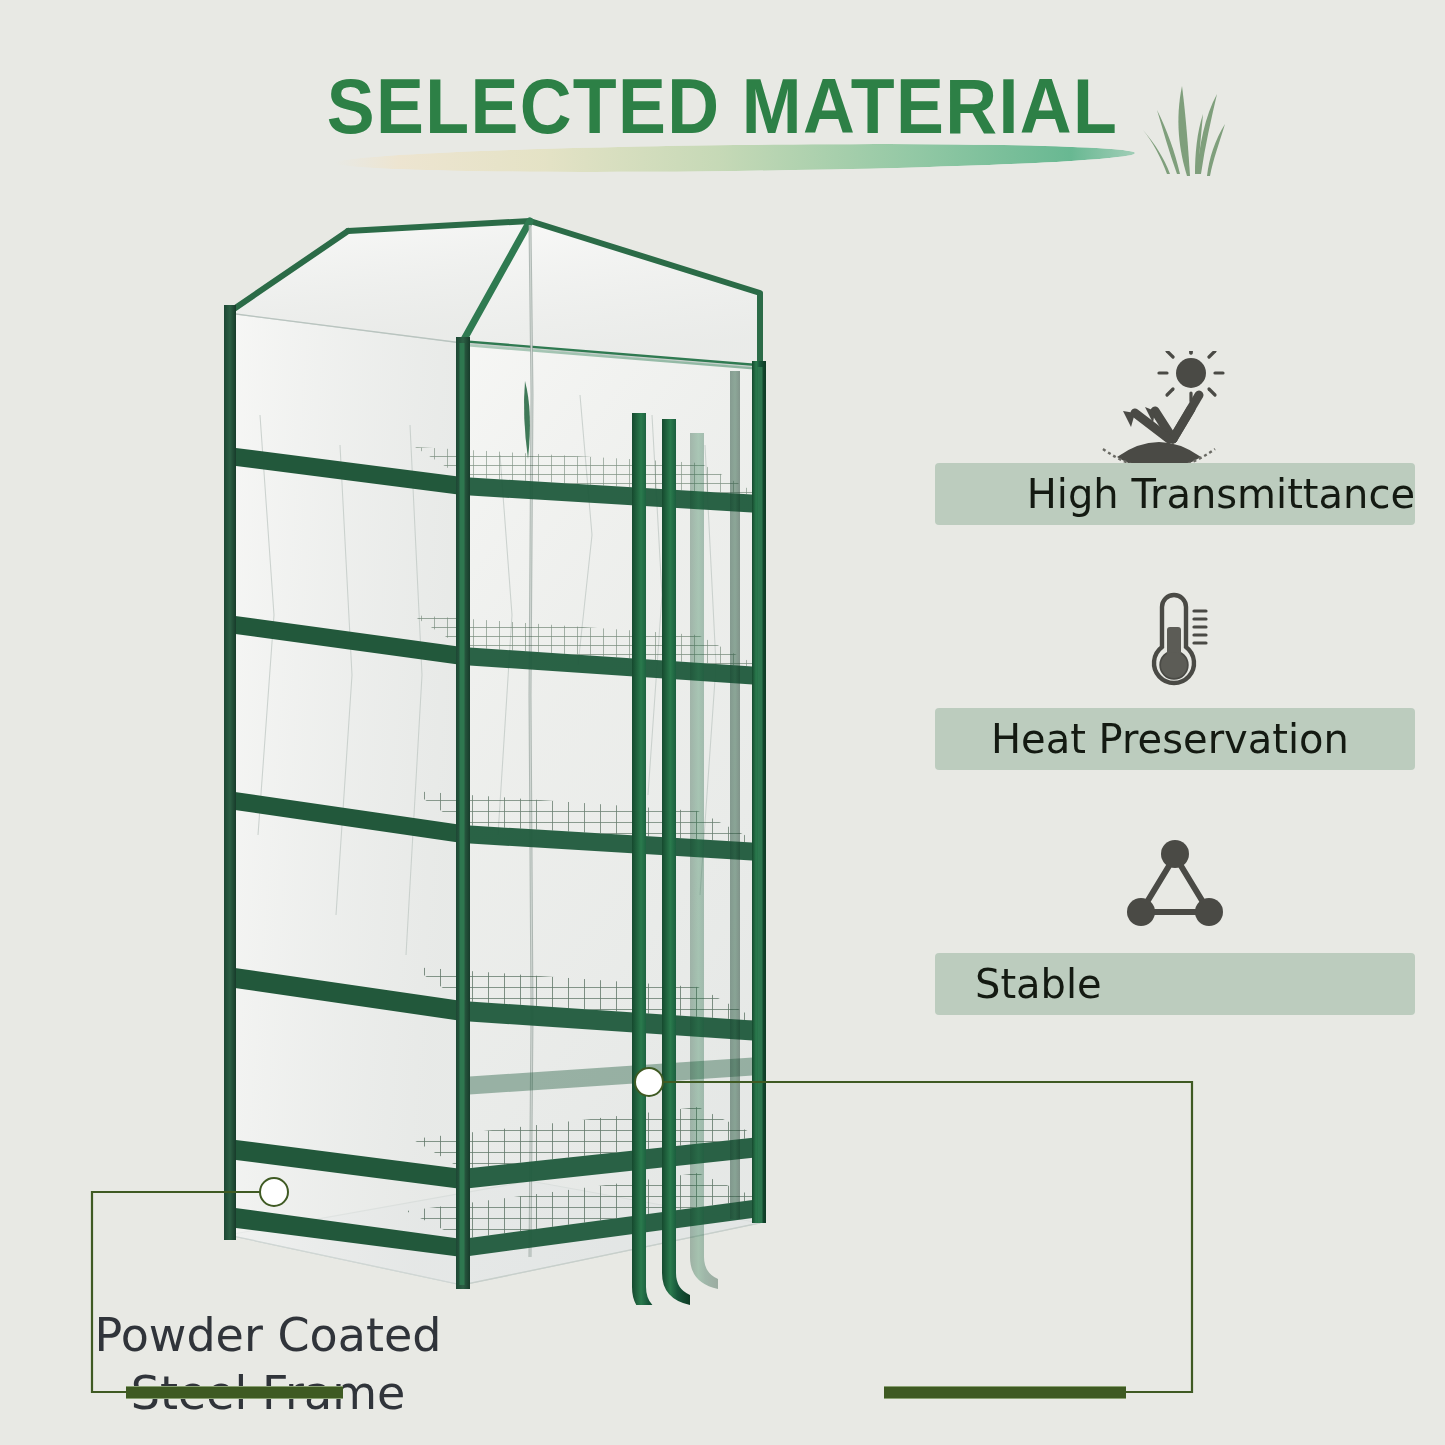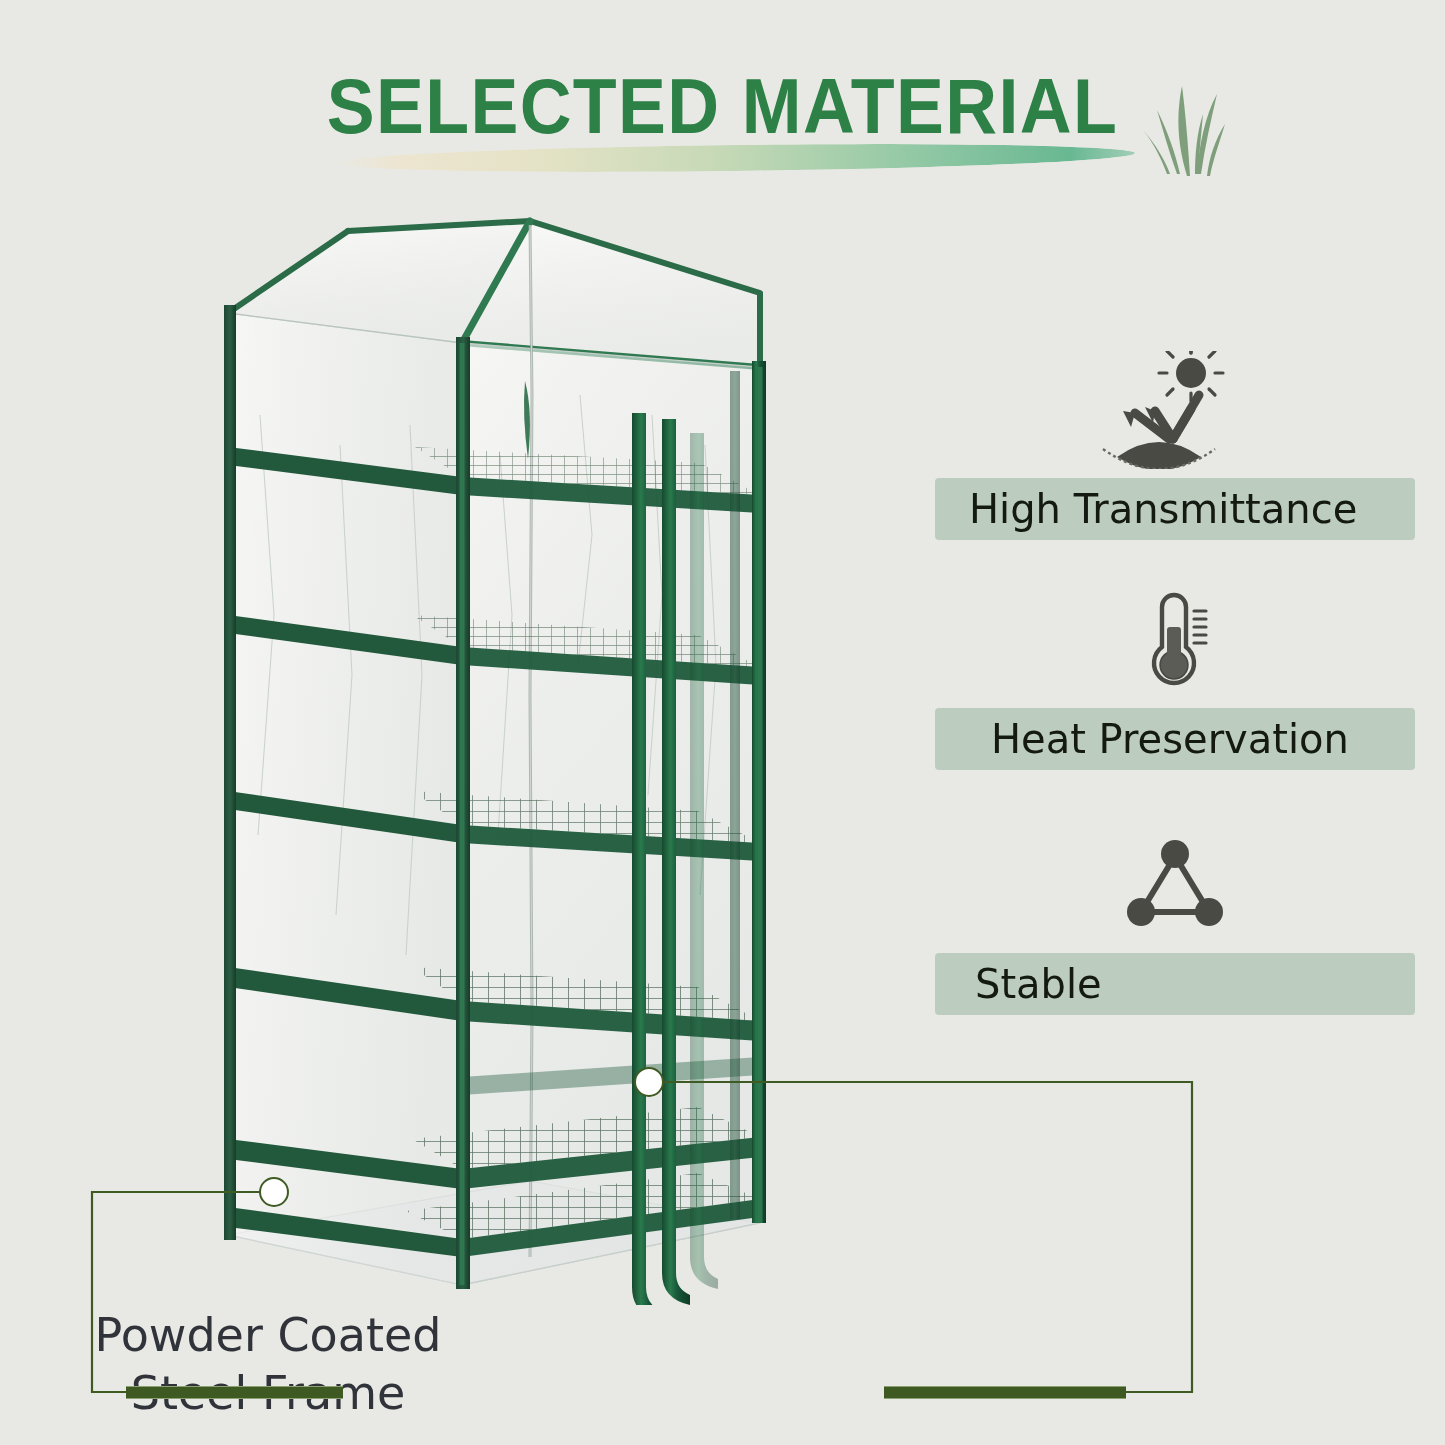--- a/index.html
+++ b/index.html
@@ -60,21 +60,21 @@
   }
   .feature-label {
     width:100%;
     font-family:"DejaVu Sans", sans-serif;
     font-size:40px;
     font-weight:400;
     color:#141a12;
     white-space:nowrap;
   }
   #feature-transmittance { top:350px; }
-  #feature-transmittance .feature-band { top:128px; justify-content:flex-start; padding-left:34px; }
+  #feature-transmittance .feature-band { top:113px; justify-content:flex-start; padding-left:34px;text-align:right; }
   #feature-heat { top:580px; }
   #feature-heat .feature-band { top:128px; justify-content:center; padding-left:56px; }
   #feature-stable { top:825px; }
   #feature-stable .feature-band { top:128px; justify-content:center;padding-left:40px; }
 
   
   .callout-line { position:absolute; stroke:#3f5a23; fill:none; stroke-width:2.2; }
   .callout-dot {
     position:absolute; width:30px; height:30px; border-radius:50%;
     background:#FFFFFF; border:2px solid #3f5a23;

